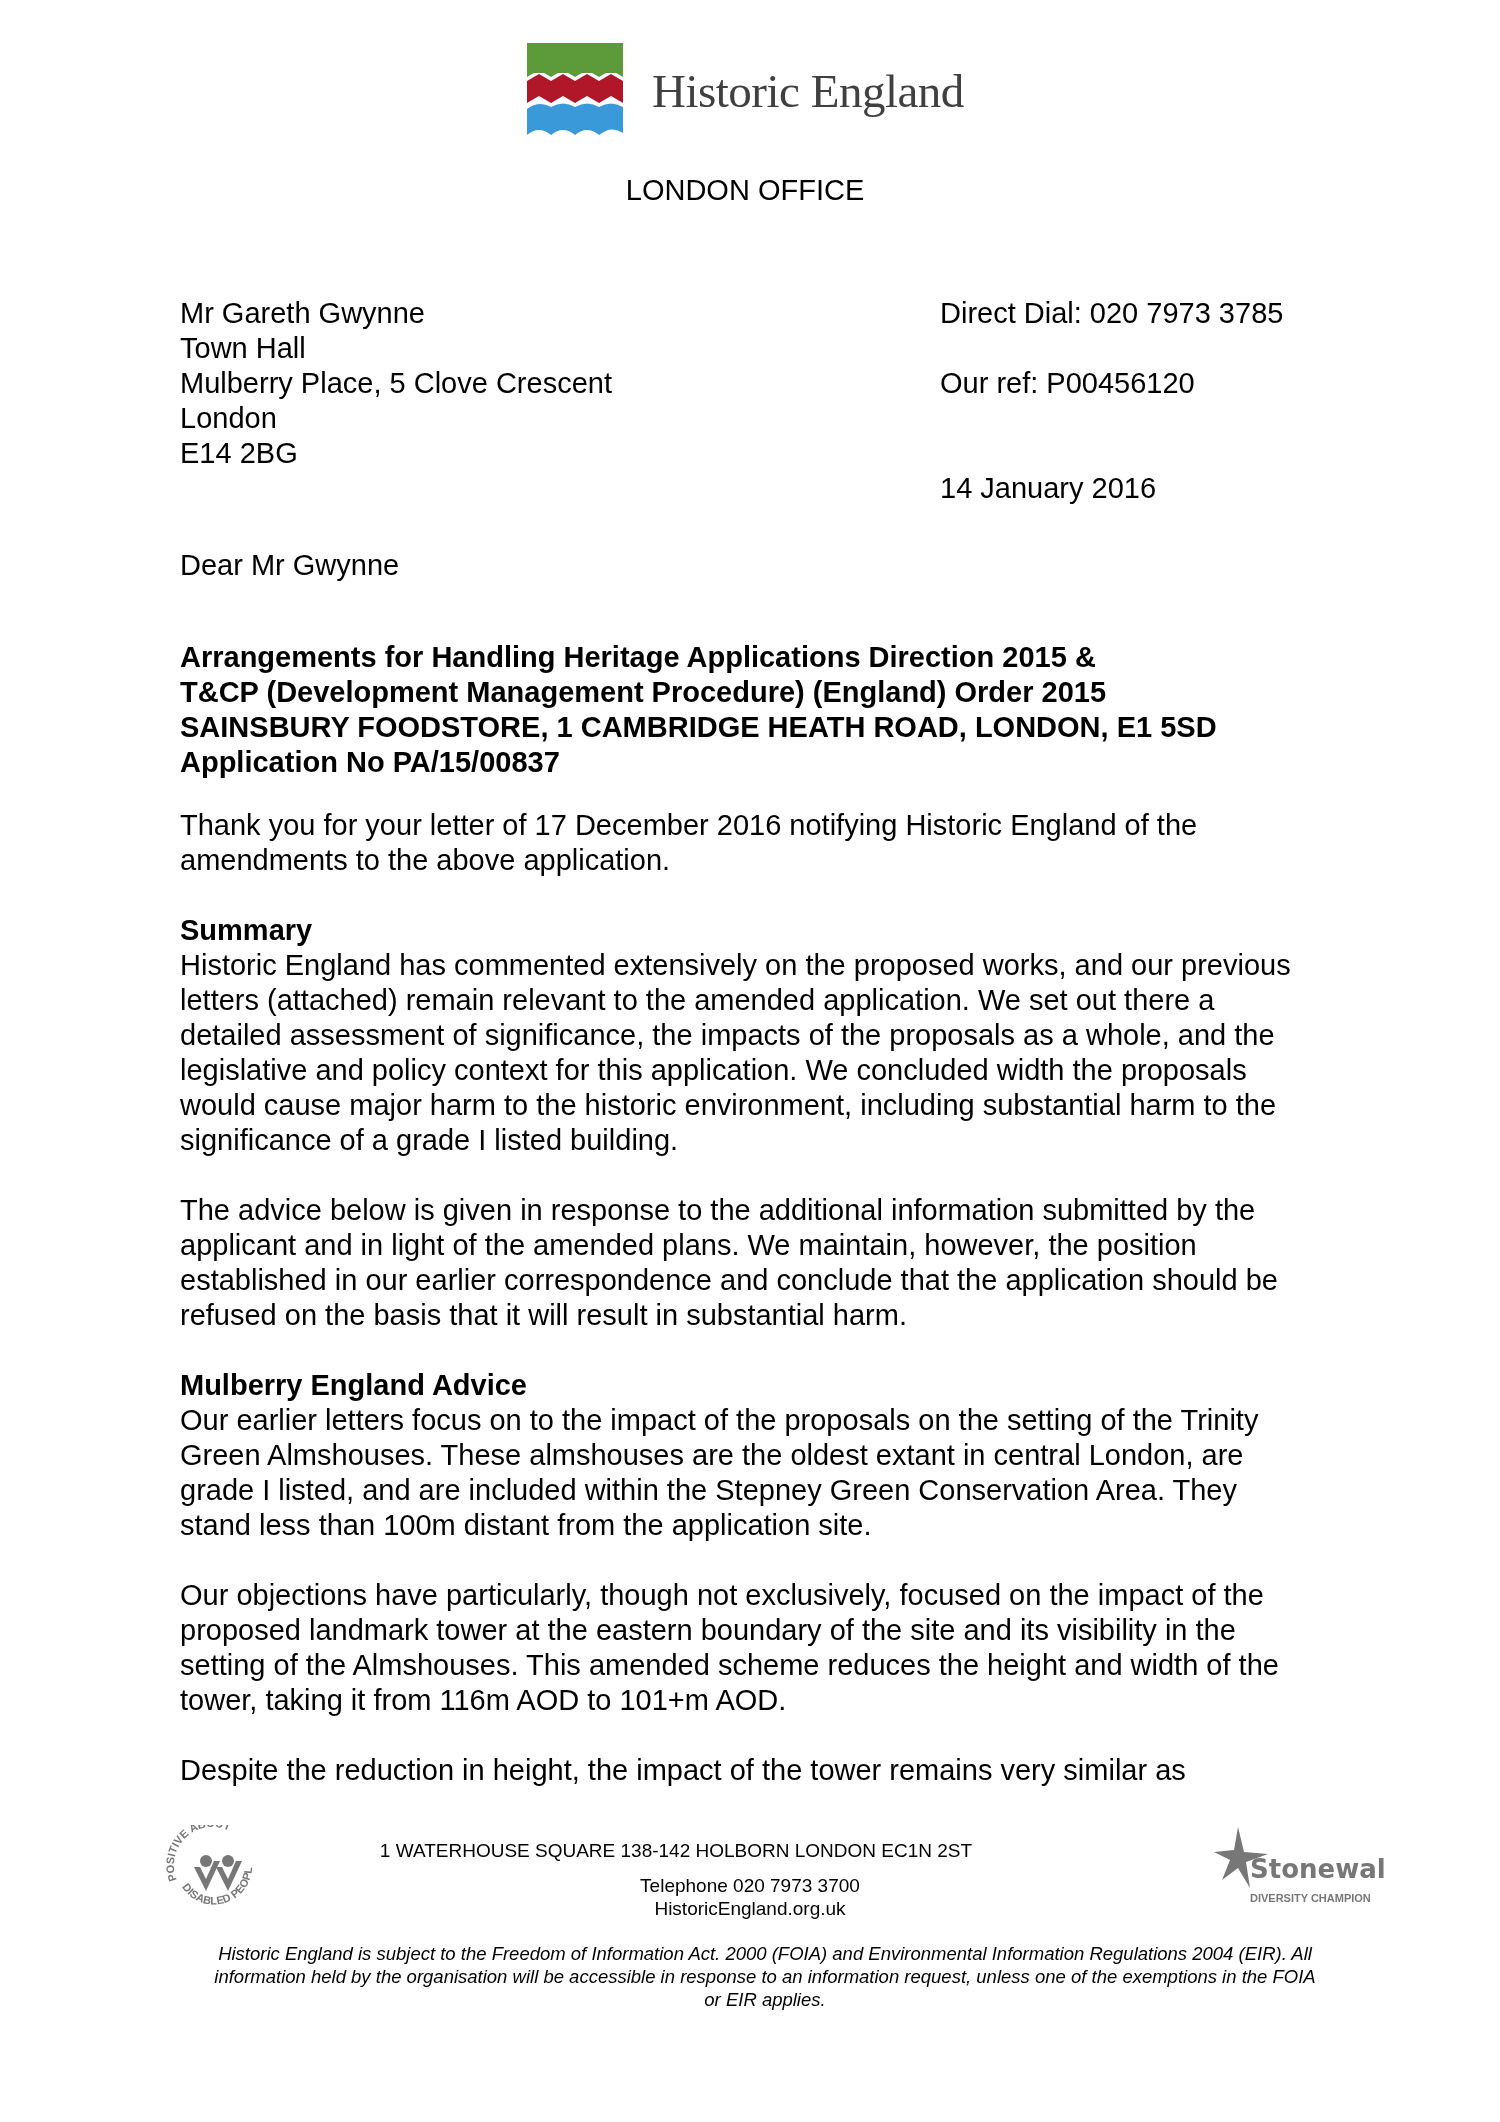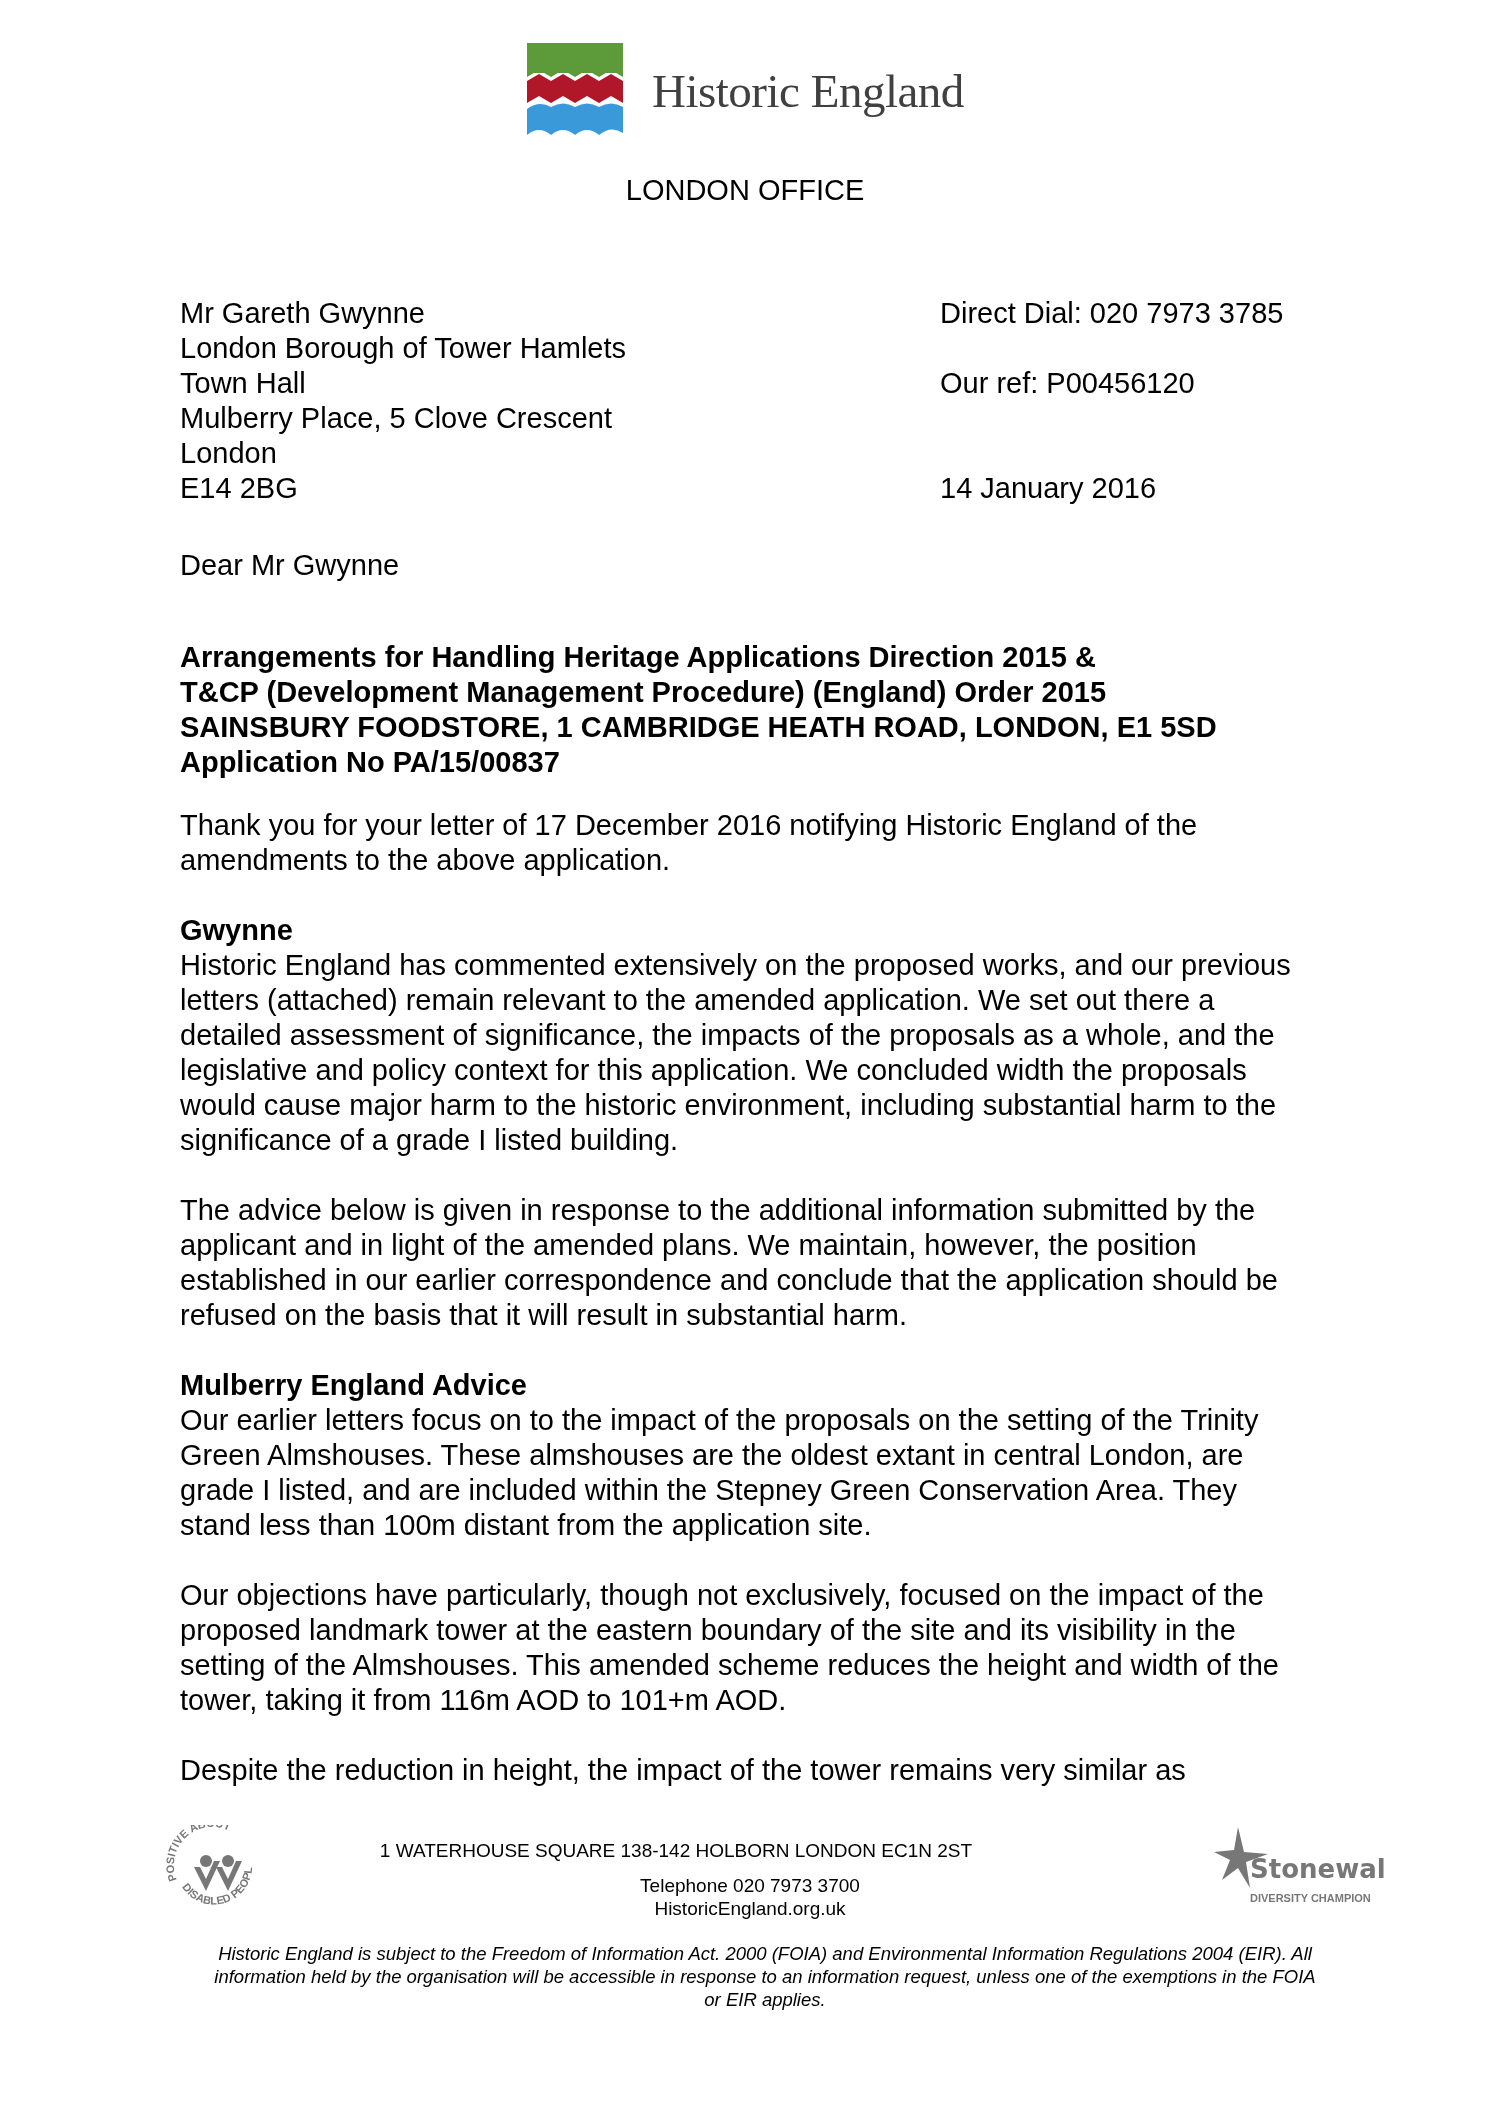--- a/index.html
+++ b/index.html
@@ -33,21 +33,20 @@
     <path d="M0 30 L0 34 L12 27 L24 34 L36 27 L48 34 L60 27 L72 34 L84 27 L96 34 L96 30 Z" fill="#5c9a3a"></path>
     <path d="M0 38 L12 31 L24 38 L36 31 L48 38 L60 31 L72 38 L84 31 L96 38 L96 60 L84 53 L72 60 L60 53 L48 60 L36 53 L24 60 L12 53 L0 60 Z" fill="#b0182a"></path>
     <path d="M0 66 Q12 57 24 64 Q36 57 48 64 Q60 57 72 64 Q84 57 96 64 L96 90 Q84 82 72 92 Q60 82 48 92 Q36 82 24 92 Q12 82 0 92 Z" fill="#3a9ad9"></path>
   </svg>
 </div>
 <div class="abs logo-text">Historic England</div>
 <div class="abs office">LONDON OFFICE</div>
 
 <div class="abs txt addr">
   <div>Mr Gareth Gwynne</div>
-  <div>London Borough of Tower Hamlets</div>
   <div>Town Hall</div>
   <div>Mulberry Place, 5 Clove Crescent</div>
   <div>London</div>
   <div>E14 2BG</div>
 </div>
 
 <div class="abs txt meta">
   <div>Direct Dial: 020 7973 3785</div>
   <div></div>
   <div>Our ref: P00456120</div>
@@ -64,21 +63,21 @@
   <div>SAINSBURY FOODSTORE, 1 CAMBRIDGE HEATH ROAD, LONDON, E1 5SD</div>
   <div>Application No PA/15/00837</div>
 </div>
 
 <div class="abs txt para" style="top:808px">
   <div>Thank you for your letter of 17 December 2016 notifying Historic England of the</div>
   <div>amendments to the above application.</div>
 </div>
 
 <div class="abs txt para" style="top:913px">
-  <div class="bold">Gwynne</div>
+  <div class="bold">Summary</div>
   <div>Historic England has commented extensively on the proposed works, and our previous</div>
   <div>letters (attached) remain relevant to the amended application. We set out there a</div>
   <div>detailed assessment of significance, the impacts of the proposals as a whole, and the</div>
   <div>legislative and policy context for this application. We concluded width the proposals</div>
   <div>would cause major harm to the historic environment, including substantial harm to the</div>
   <div>significance of a grade I listed building.</div>
 </div>
 
 <div class="abs txt para" style="top:1193px">
   <div>The advice below is given in response to the additional information submitted by the</div>

